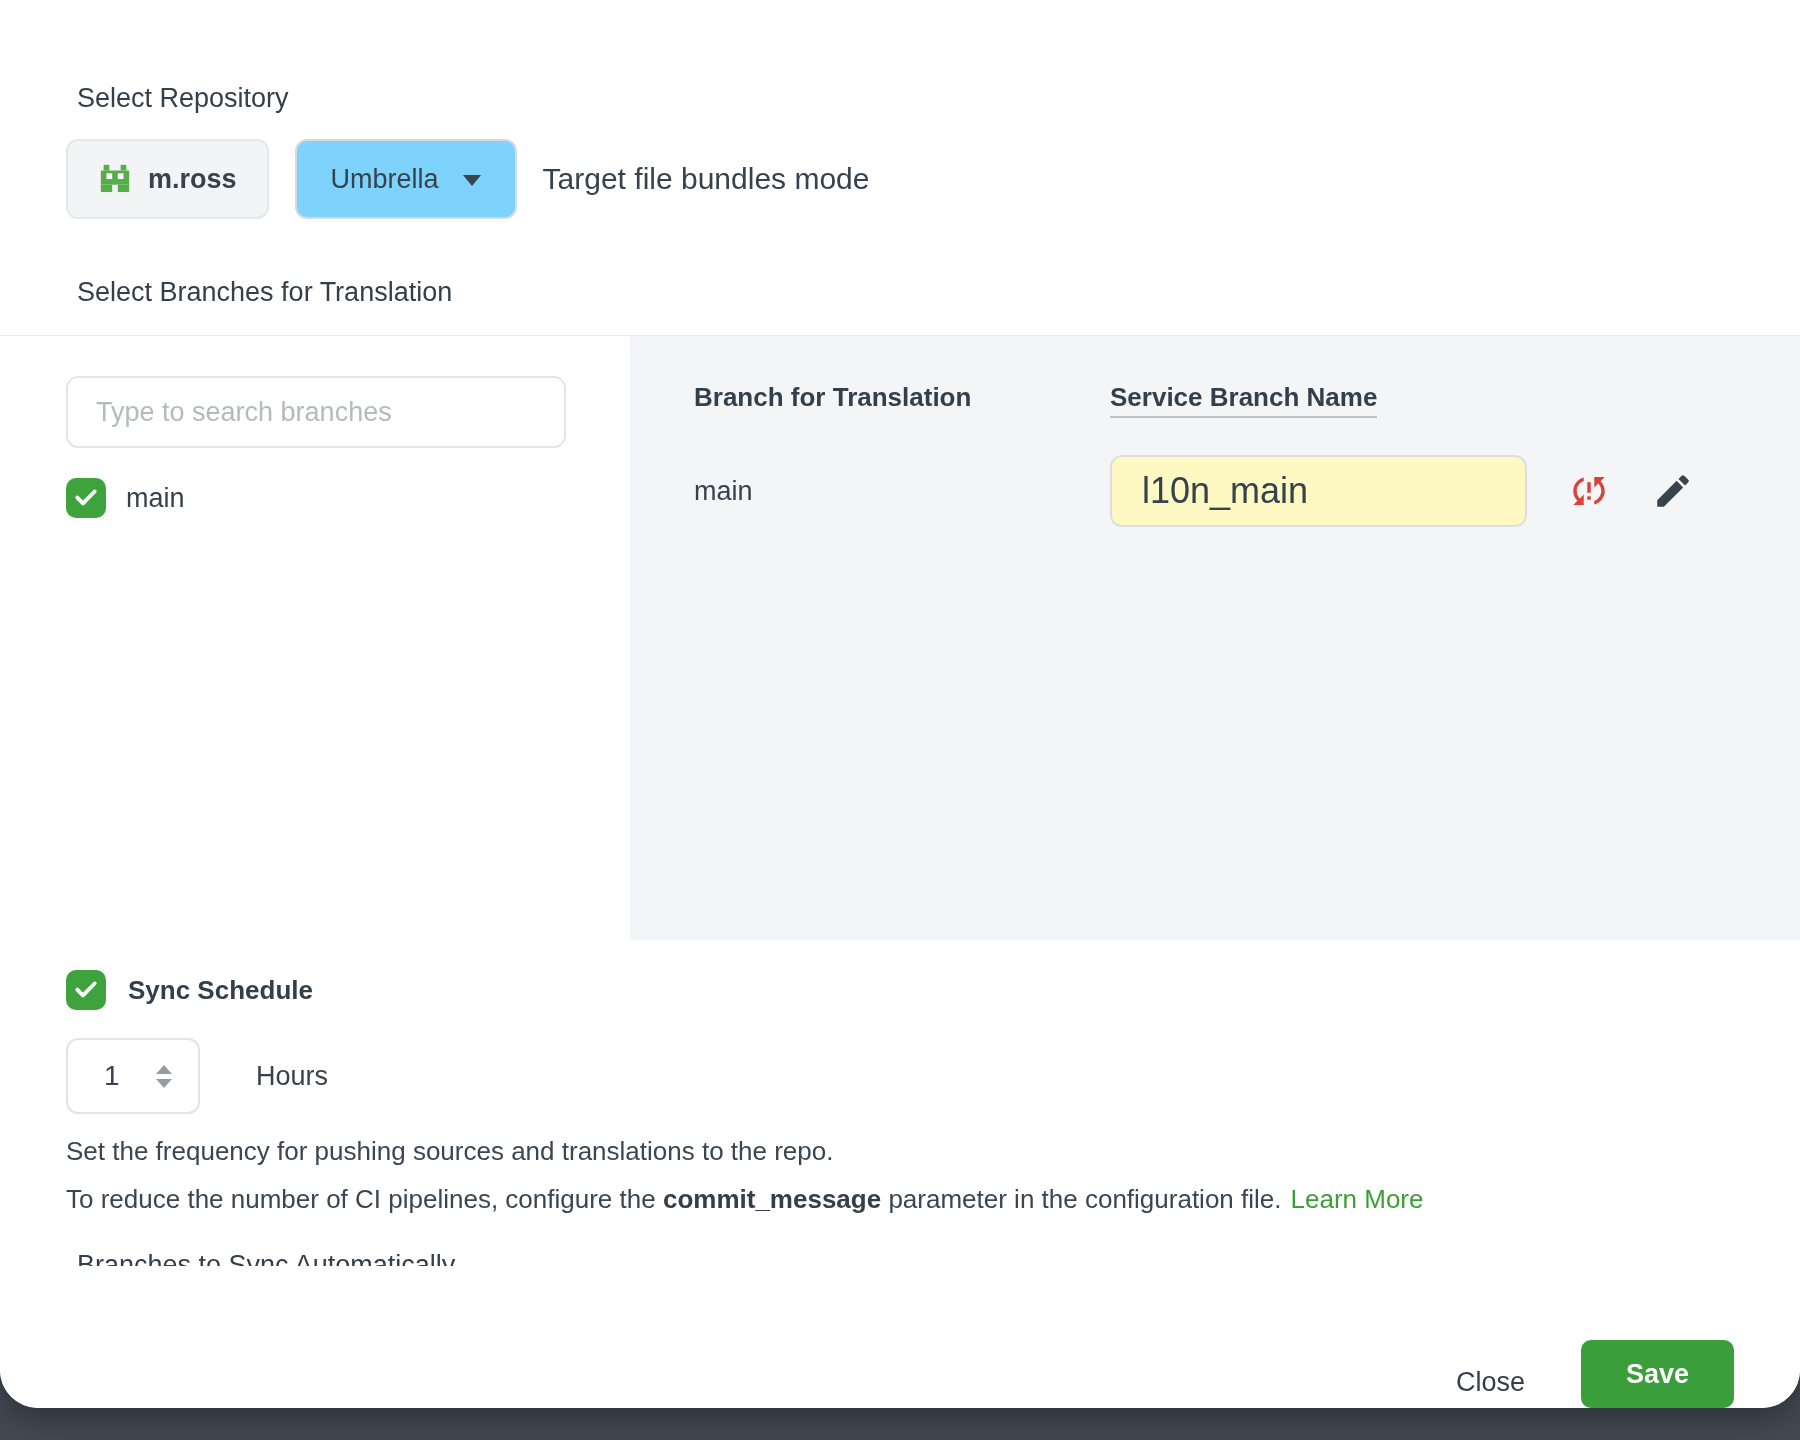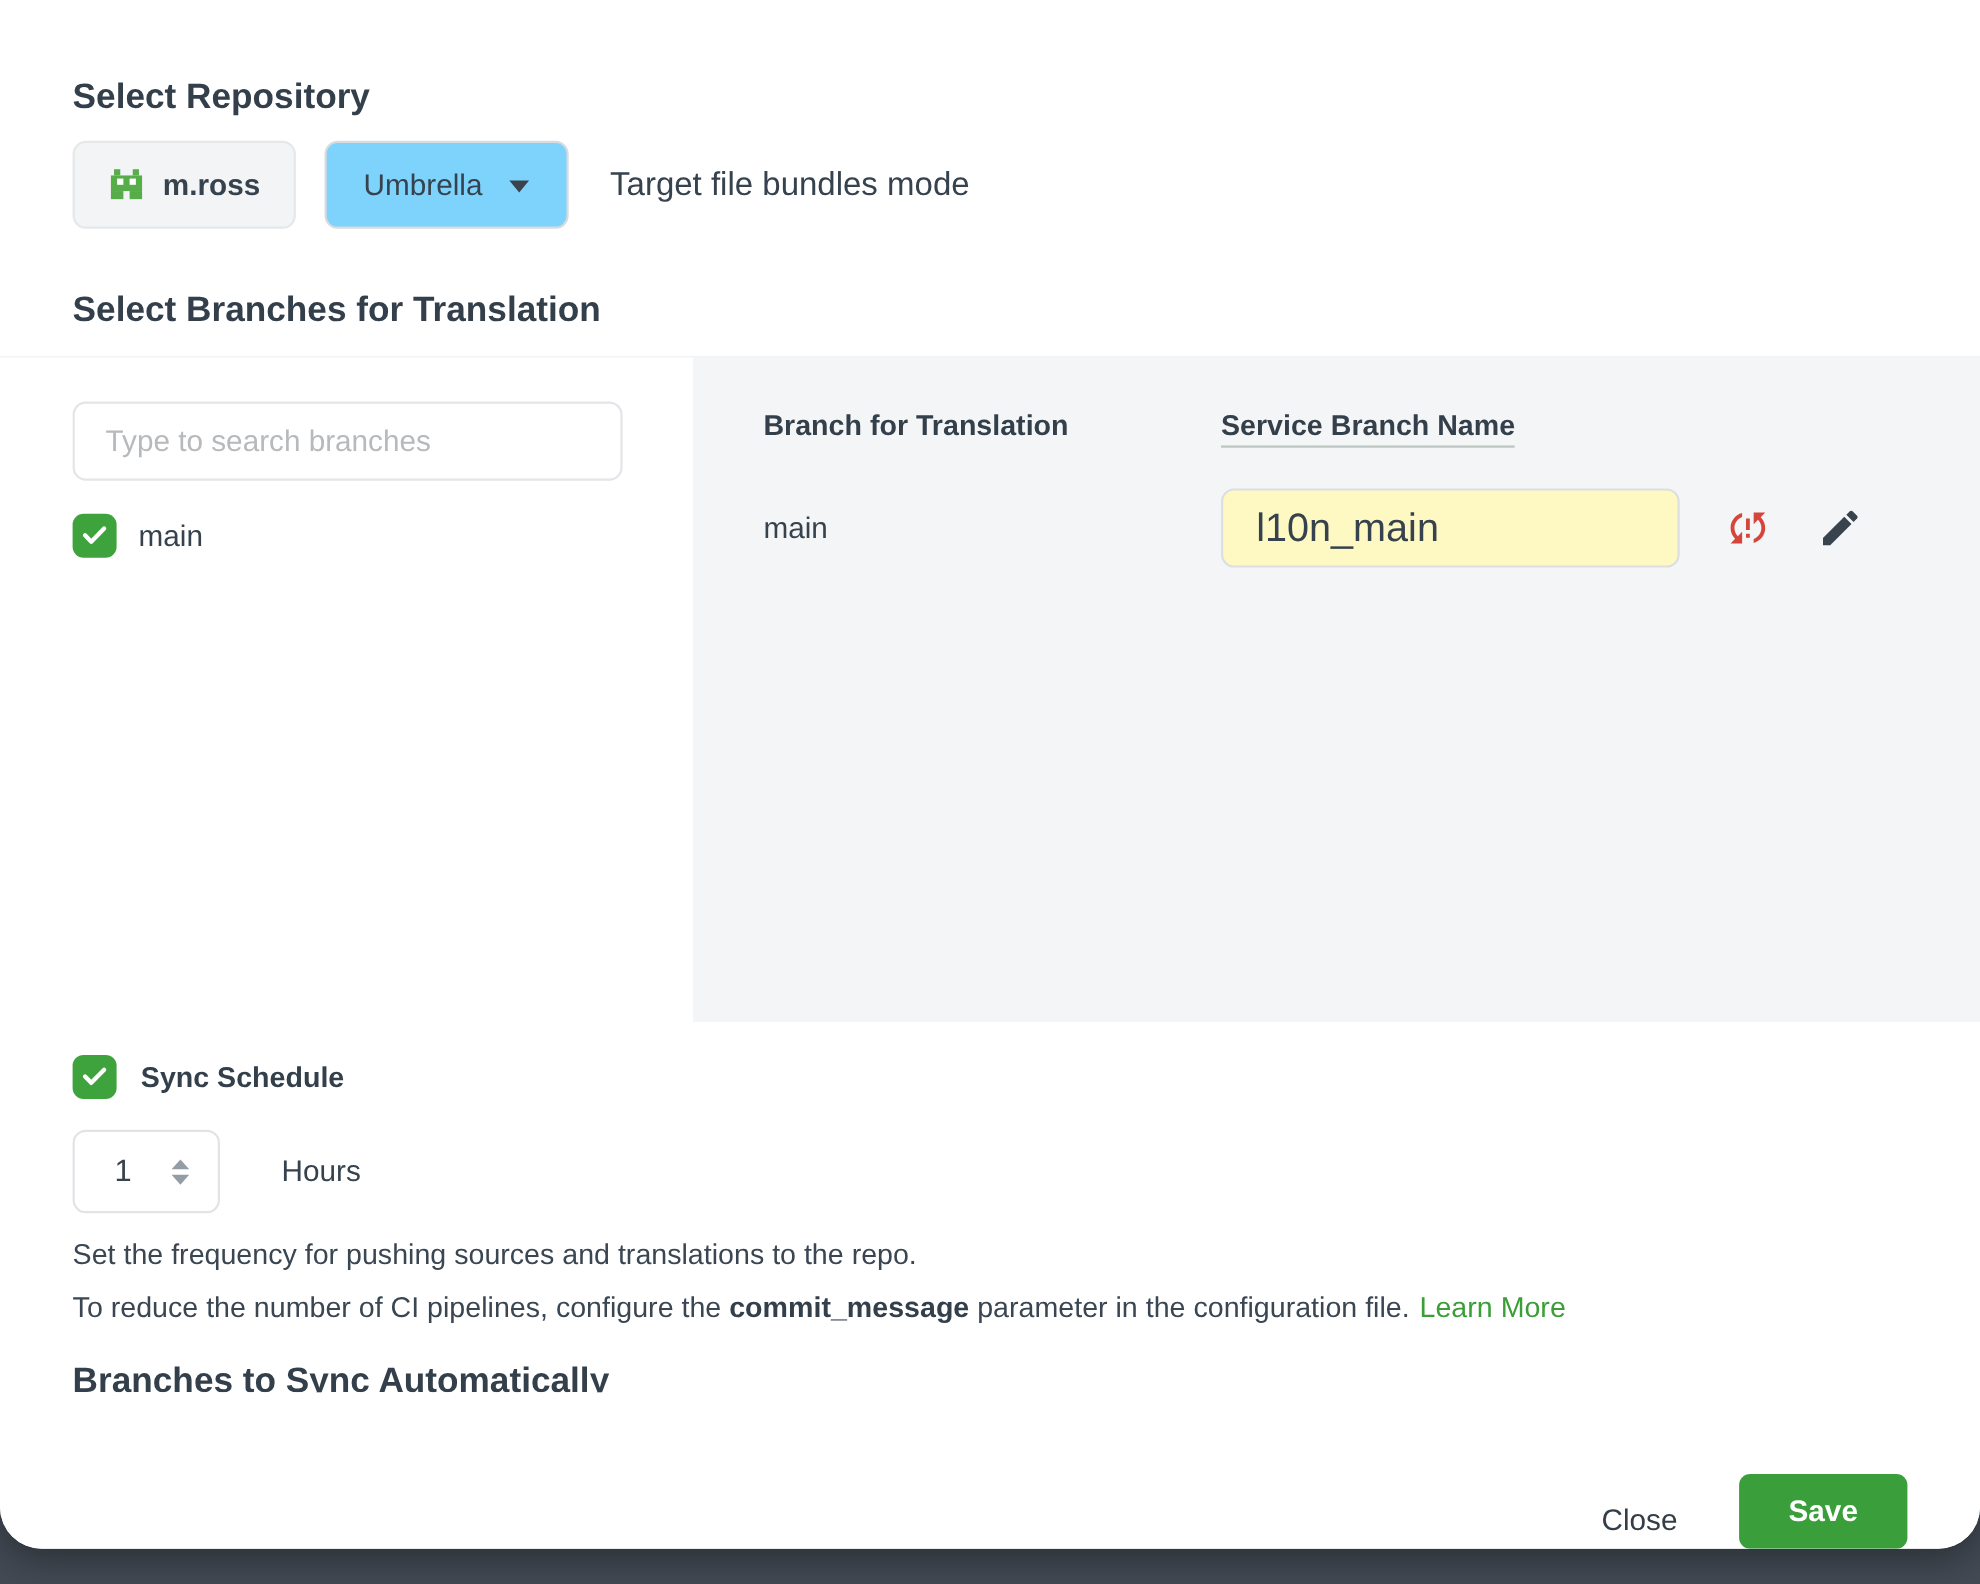--- a/index.html
+++ b/index.html
@@ -12,37 +12,37 @@
   }
   .dialog{
     position:absolute;left:0;top:0;width:1800px;height:1408px;
     background:#ffffff;border-radius:0 0 38px 38px;overflow:hidden;
     box-shadow:0 10px 34px rgba(0,0,0,.35);
   }
   .content{position:absolute;left:0;top:0;right:0;bottom:142px;overflow:hidden;}
 
   
   .top-section{padding:70px 0 0 66px;}
-  .section-title{font-size:32px;font-weight:700;color:#333f4a;line-height:34px;margin:0;}
+  .section-title{font-size:27px;font-weight:400;color:#333f4a;line-height:34px;margin:11px;}
   .repo-row{display:flex;align-items:center;gap:26px;margin-top:24px;height:80px;}
   .chip{
     display:flex;align-items:center;gap:16px;height:80px;padding:0 30px;
     background:#f3f4f5;border:2px solid #e5e7e9;border-radius:12px;
     font-size:27px;font-weight:600;color:#36424d;cursor:pointer;box-sizing:border-box;
   }
   .dropdown{
     display:flex;align-items:center;gap:24px;height:80px;padding:0 34px;
     background:#7dd3fc;border:2px solid #d8dbde;border-radius:12px;
     font-size:27px;color:#36424d;cursor:pointer;box-sizing:border-box;
   }
   .caret-down{
     width:0;height:0;border-left:9px solid transparent;border-right:9px solid transparent;
     border-top:11px solid #3a444f;margin-top:3px;
   }
-  .mode-label{font-size:30px;color:#36424d;margin-left:12px;}
+  .mode-label{font-size:30px;color:#36424d;margin-left:0;}
   .branches-title{margin-top:56px;}
 
   
   .split{display:flex;border-top:1px solid #e9ebed;height:604px;margin-top:26px;}
   .left-pane{width:630px;box-sizing:border-box;padding:40px 0 0 66px;background:#ffffff;}
   .search-input{
     width:500px;height:72px;box-sizing:border-box;border:2px solid #e3e5e8;border-radius:12px;
     padding:0 28px;font-size:27px;font-family:"Liberation Sans",sans-serif;color:#36424d;outline:none;
   }
   .search-input::placeholder{color:#b6babd;}

